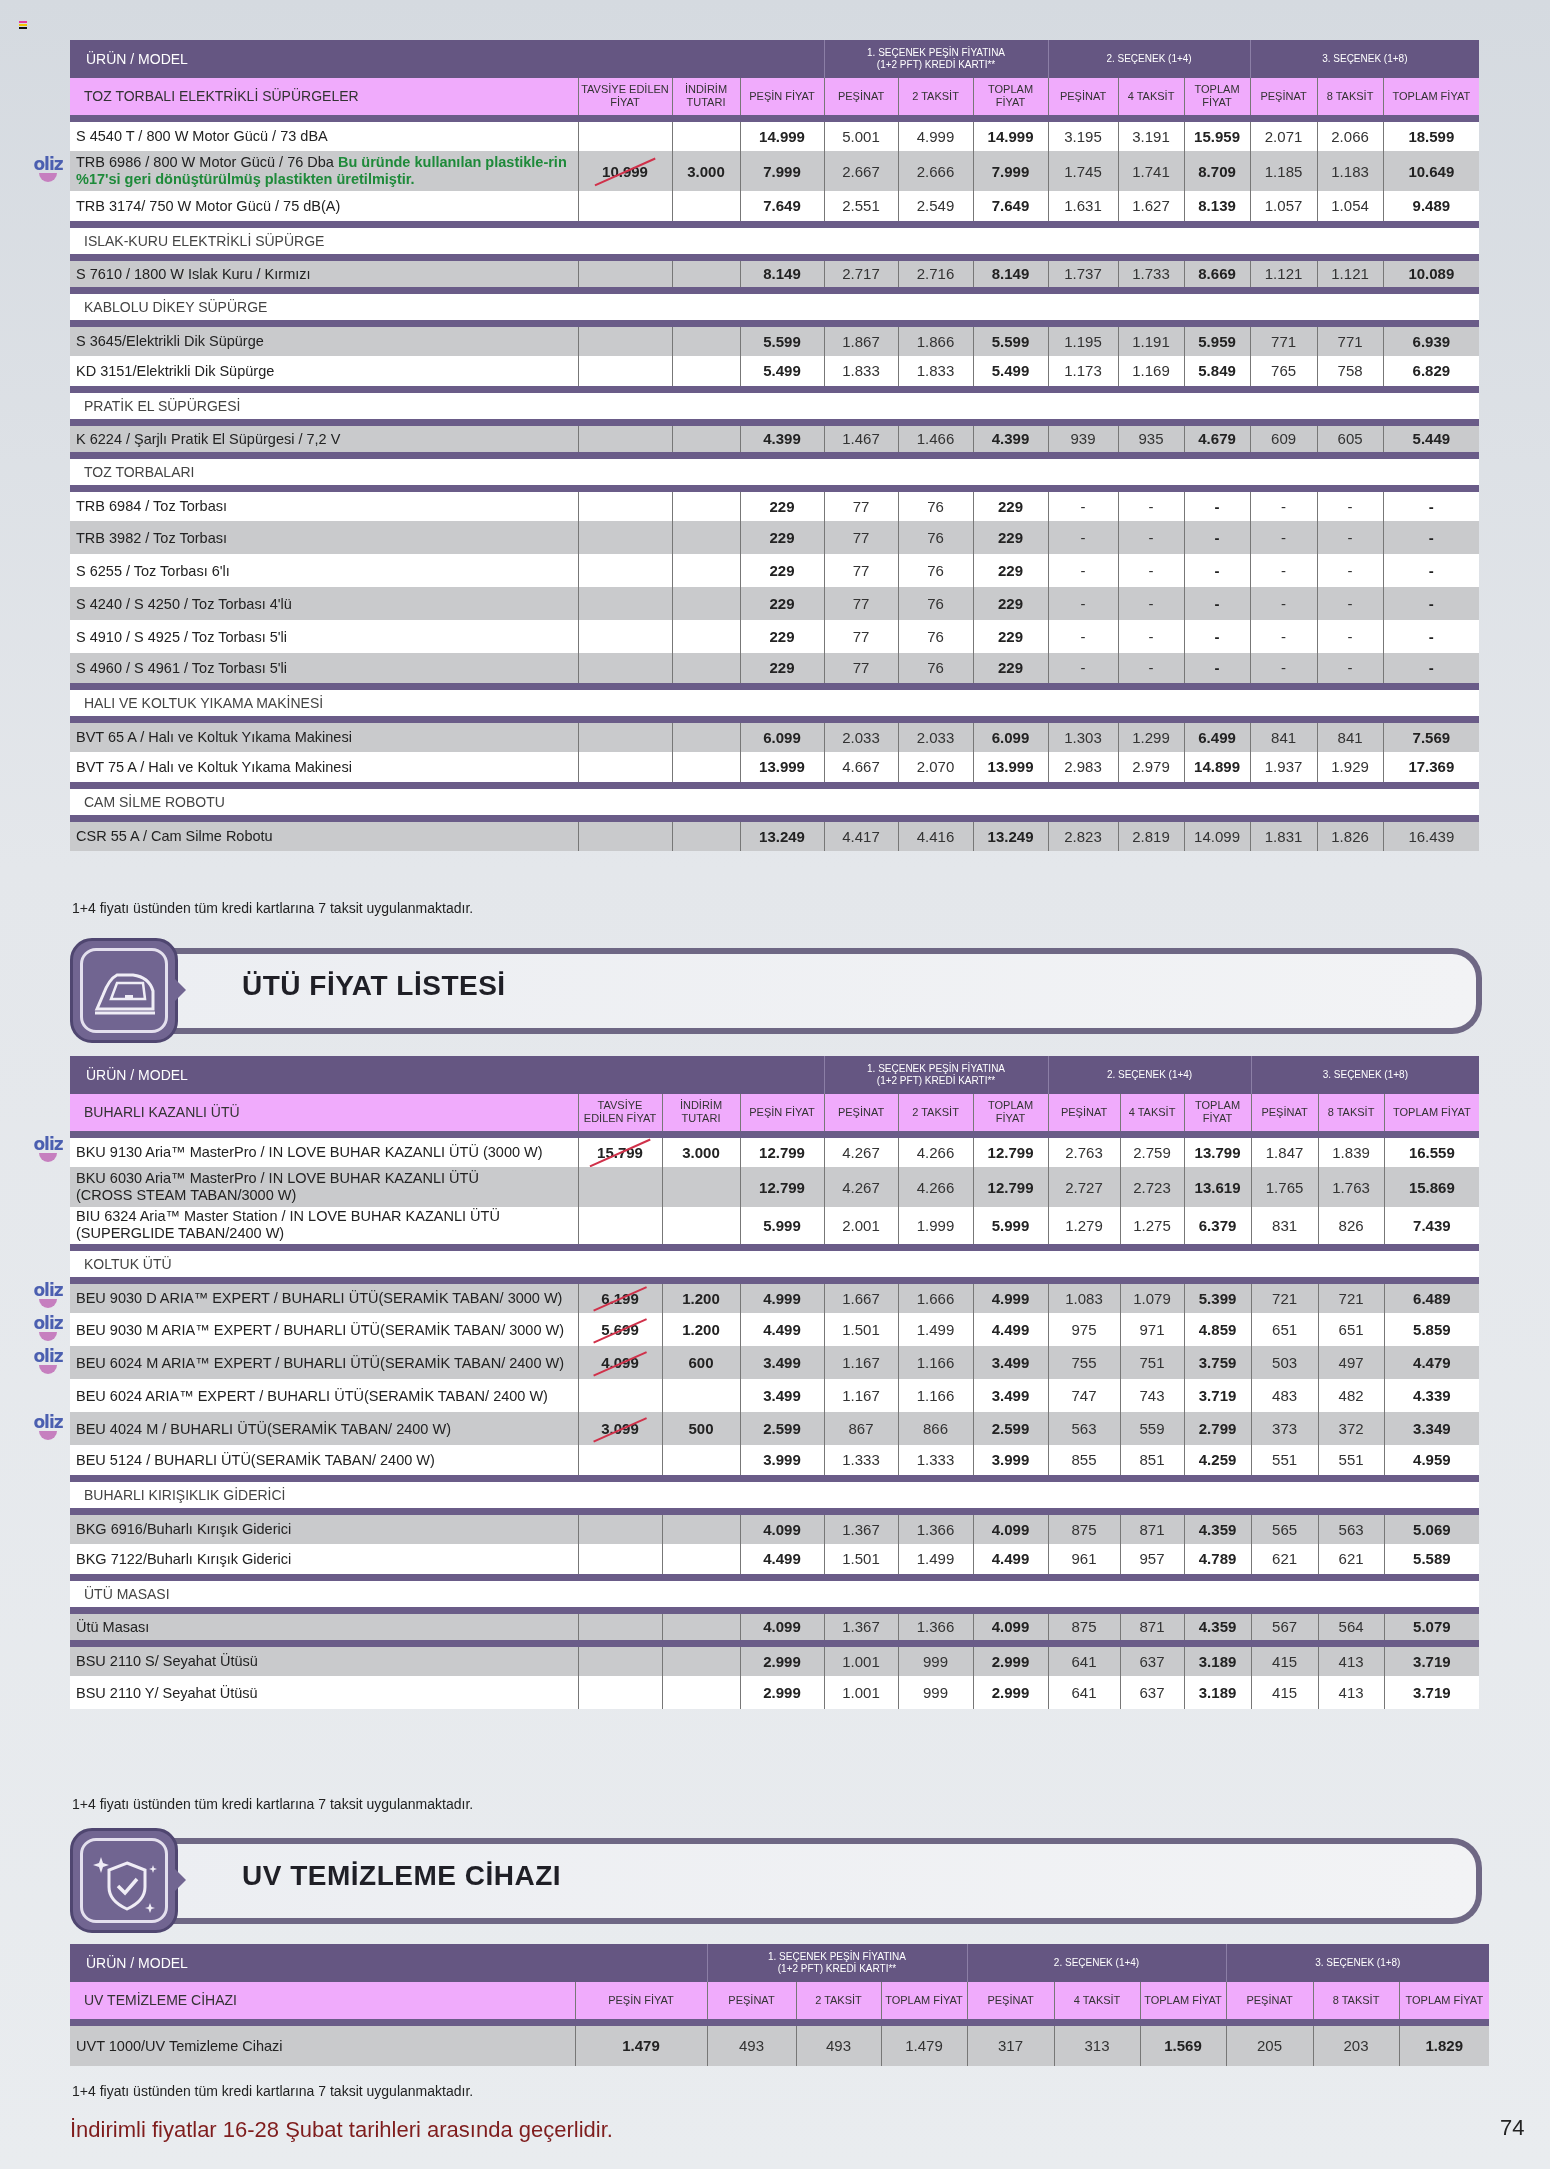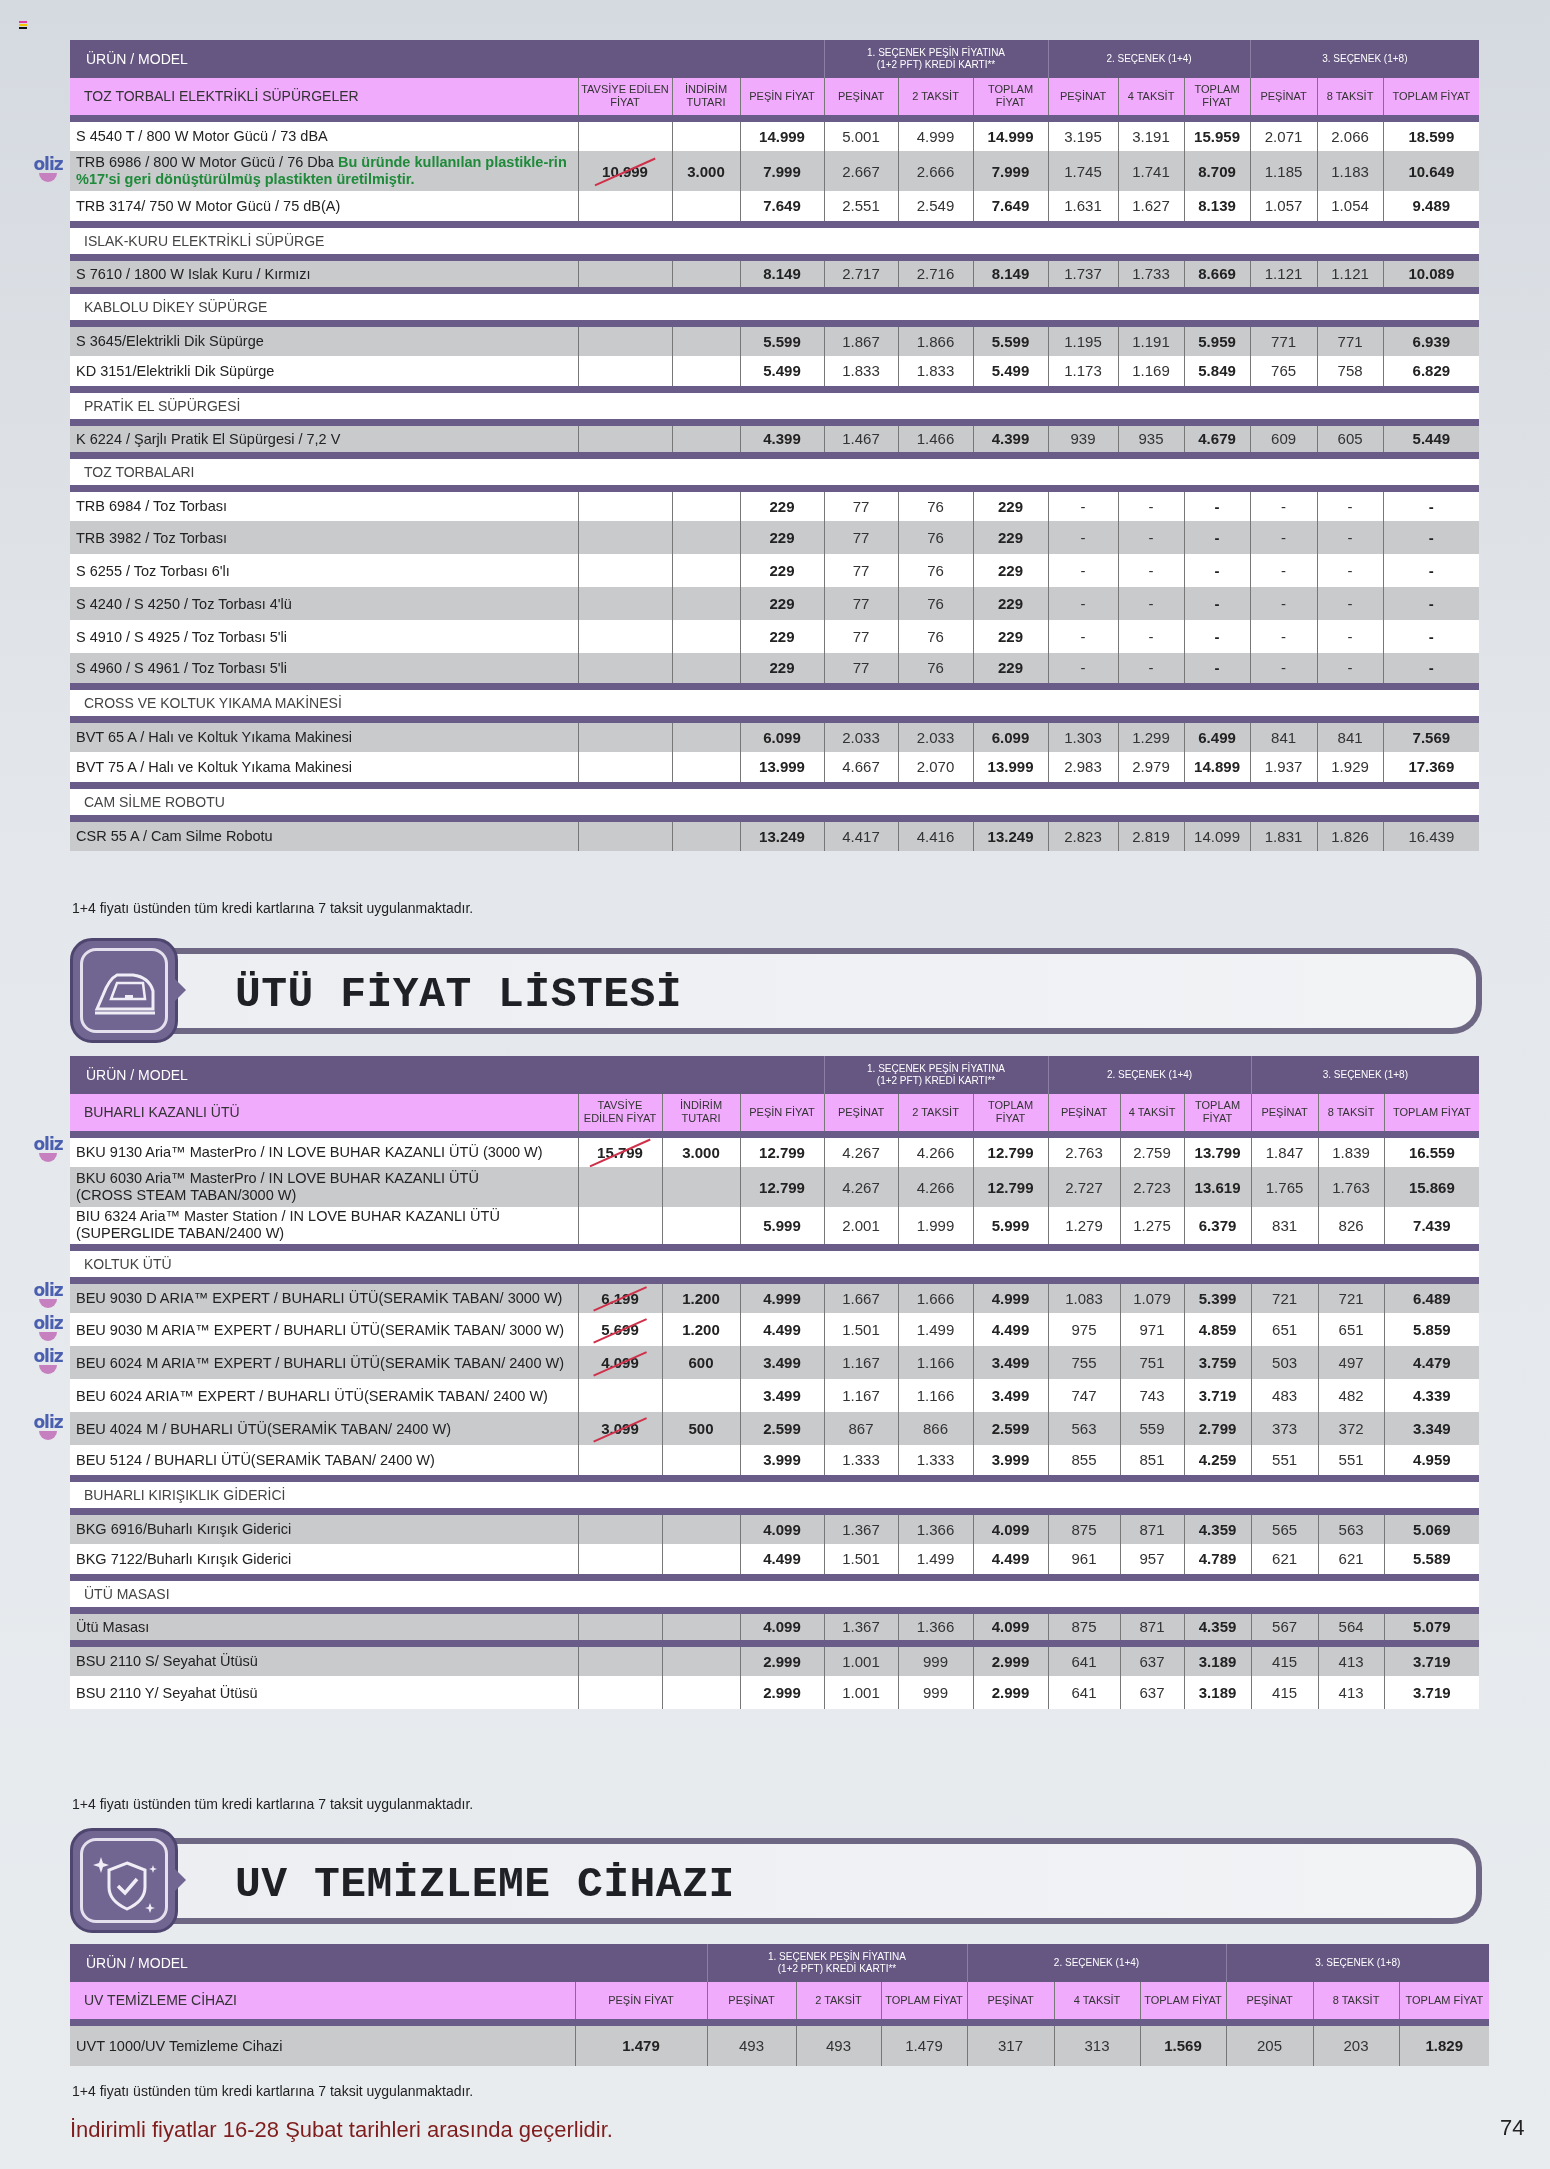--- a/index.html
+++ b/index.html
@@ -105,23 +105,23 @@
     content: ""; position: absolute; left: 7px; top: 7px; right: 7px; bottom: 7px;
     border: 3px solid #e4e0ee; border-radius: 16px;
   }
   .banner .pointer {
     position: absolute; left: 104px; top: 40px; width: 0; height: 0;
     border-top: 12px solid transparent; border-bottom: 12px solid transparent;
     border-left: 12px solid #716591;
   }
   .banner .icon-svg { position: absolute; left: 14px; top: 14px; width: 80px; height: 77px; }
   .banner .title {
-    position: absolute; left: 165px; top: 32px;
-    font-size: 43px; font-weight: bold; color: #1f1f26;
-    font-family: Liberation Mono, monospace; letter-spacing: 0.5px;
+    position: absolute; left: 172px; top: 32px;
+    font-size: 28px; font-weight: bold; color: #1f1f26;
+    font-family: Liberation Sans, sans-serif; letter-spacing: 0.5px;
   }
 </style>
 </head>
 <body>
 
 <div class="corner-mark">
   <i style="background:#e63b9a"></i>
     <i style="background:#f2c400"></i>
     <i style="background:#111"></i>
 </div>
@@ -368,21 +368,21 @@
         <td>76</td>
         <td class="b">229</td>
         <td>-</td>
         <td>-</td>
         <td class="b">-</td>
         <td>-</td>
         <td>-</td>
         <td class="b">-</td>
       </tr>
       <tr class="cat-row">
-        <td colspan="13">CROSS VE KOLTUK YIKAMA MAKİNESİ</td>
+        <td colspan="13">HALI VE KOLTUK YIKAMA MAKİNESİ</td>
       </tr>
       <tr class="row g">
         <td class="name"><span style="white-space: pre-line;">BVT 65 A / Halı ve Koltuk Yıkama Makinesi</span></td>
         <td></td>
         <td class="b"></td>
         <td class="b">6.099</td>
         <td>2.033</td>
         <td>2.033</td>
         <td class="b">6.099</td>
         <td>1.303</td>

